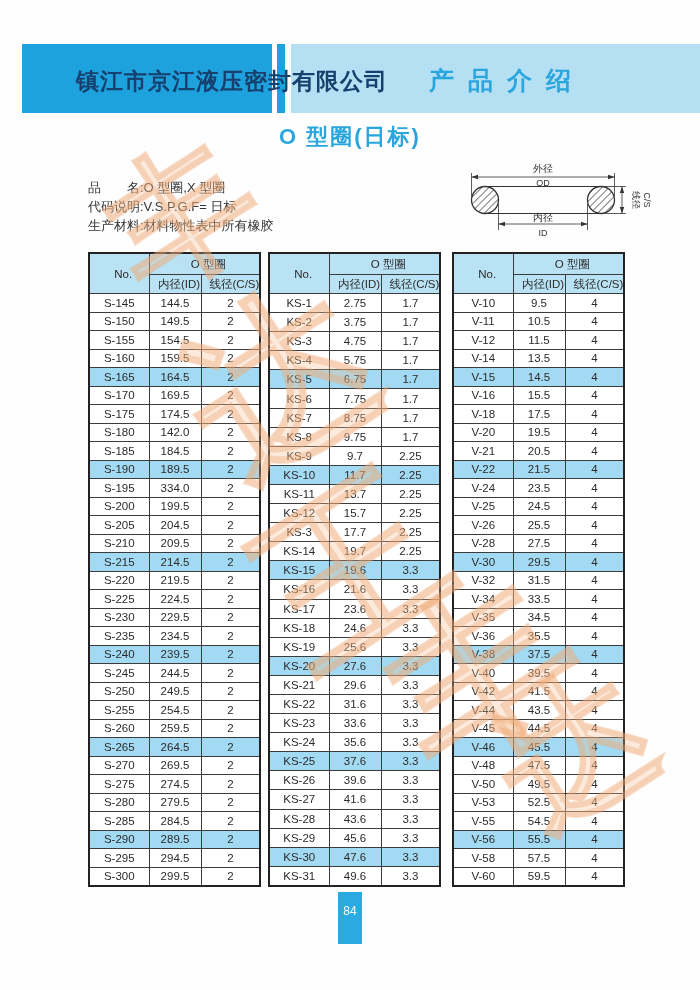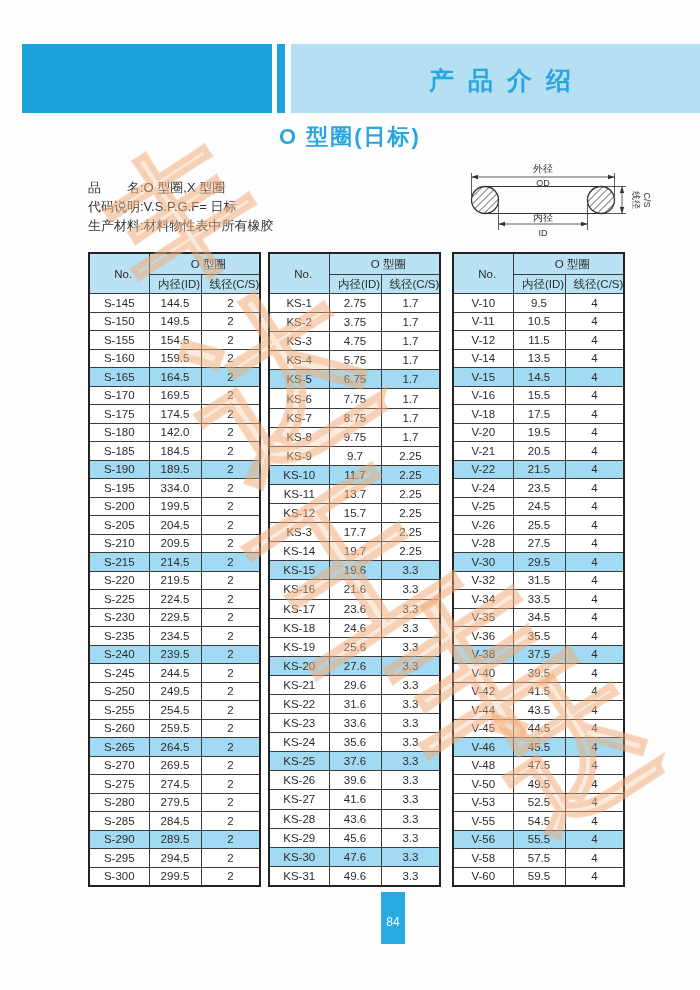--- a/index.html
+++ b/index.html
@@ -37,37 +37,38 @@
   .t32 td{height:17.5px;} .t31 td{height:18.1px;}
   table.otable tr.hl td{background:var(--row-highlight-bg);text-align:center;}
   col.c-no{width:60px;} col.c-id{width:52px;} col.c-cs{width:44px;}
   
   .wm{position:absolute;z-index:6;pointer-events:none;font-family:"DejaVu Sans",sans-serif;
       font-weight:bold;transform:rotate(-33deg);color:rgba(246,186,138,0.30);
       -webkit-text-stroke:2px rgba(238,162,110,0.35);}
   
   .pagenum{position:absolute;left:338px;top:892px;width:24px;height:52px;z-index:4;
            background:var(--page-badge-bg);color:#fff;font-size:12px;
-           display:flex;justify-content:center;align-items:flex-start;padding-top:23px;
-           box-sizing:border-box;margin-left:43px;}
+           display:flex;justify-content:center;align-items:flex-start;padding-top:12px;
+           box-sizing:border-box;}
 </style>
 </head>
 <body>
 
 <div class="page">
 
   <span class="wm" style="left:110px;top:118px;font-size:145px;">丰</span>
   <span class="wm" style="left:190px;top:262px;font-size:180px;">达</span>
   <span class="wm" style="left:262px;top:450px;font-size:180px;">王</span>
   <span class="wm" style="left:392px;top:552px;font-size:185px;">丰</span>
   <span class="wm" style="left:500px;top:650px;font-size:150px;">达</span>
 
   <div class="bar bar-dark"></div>
   <div class="bar bar-stripe"></div>
   <div class="bar bar-light"></div>
+  <div class="company">镇江市京江液压密封有限公司</div>
   <div class="section">产品介绍</div>
 
   <h1 class="title">O 型圈(日标)</h1>
 
   <div class="info">
     <div>品　　名:O 型圈,X 型圈</div>
     <div>代码说明:V.S.P.G.F= 日标</div>
     <div>生产材料:材料物性表中所有橡胶</div>
   </div>
 

